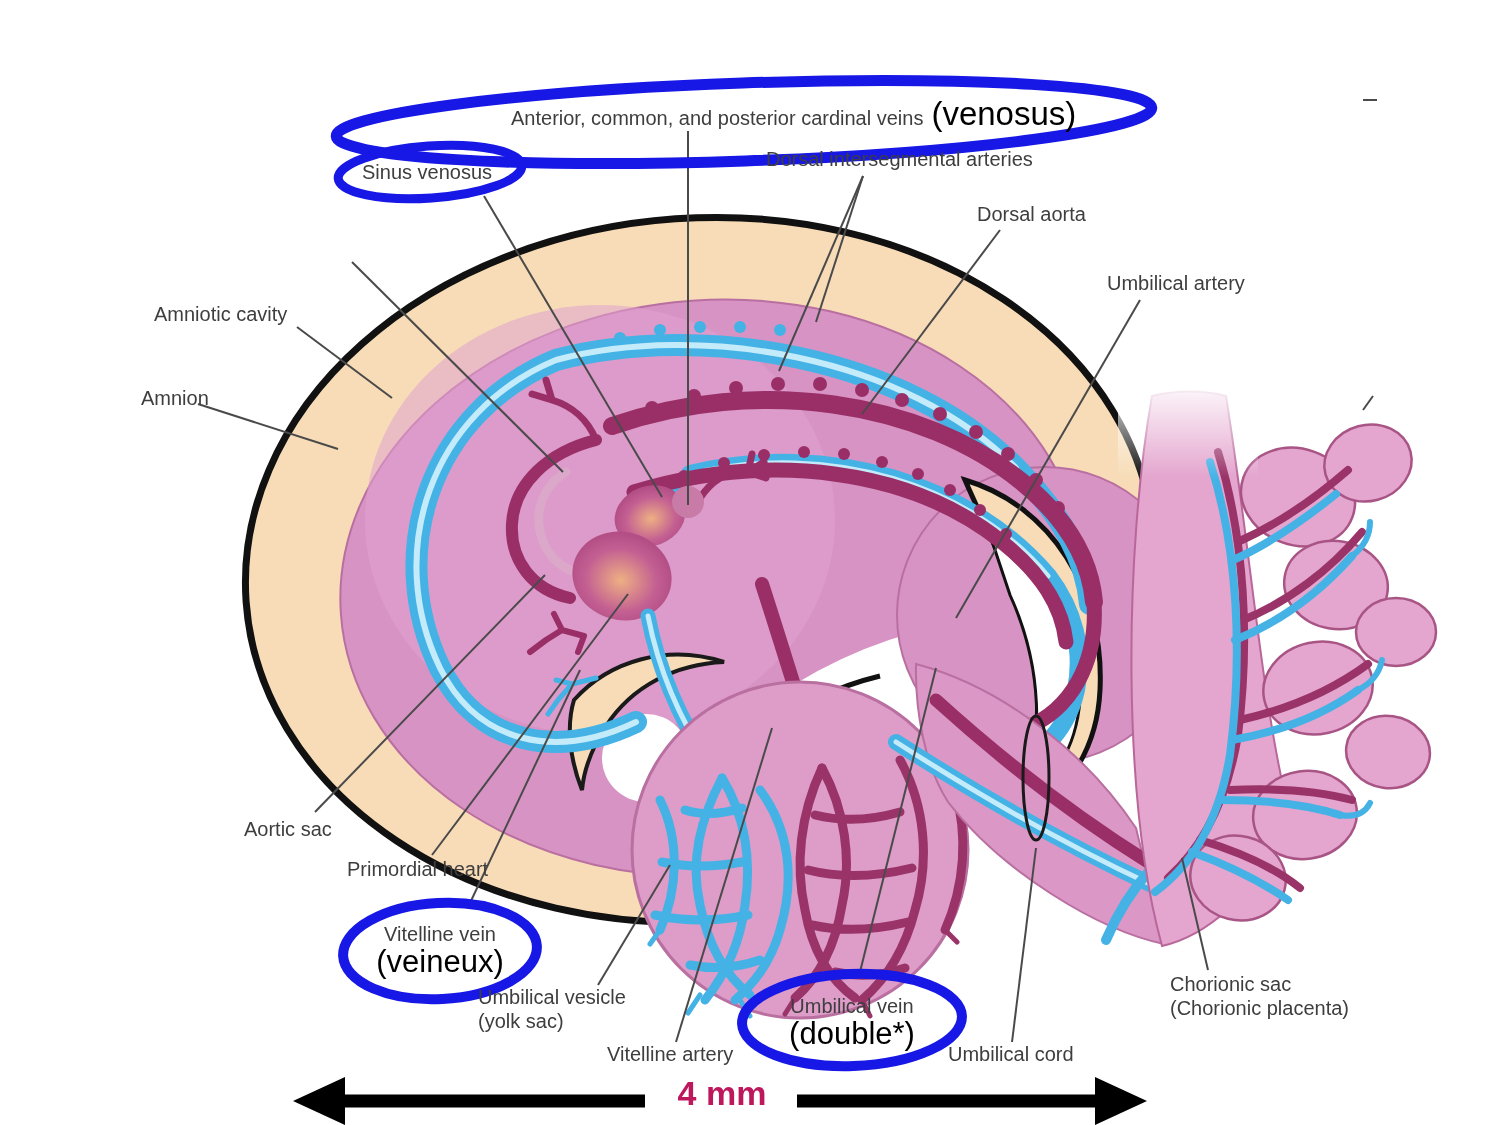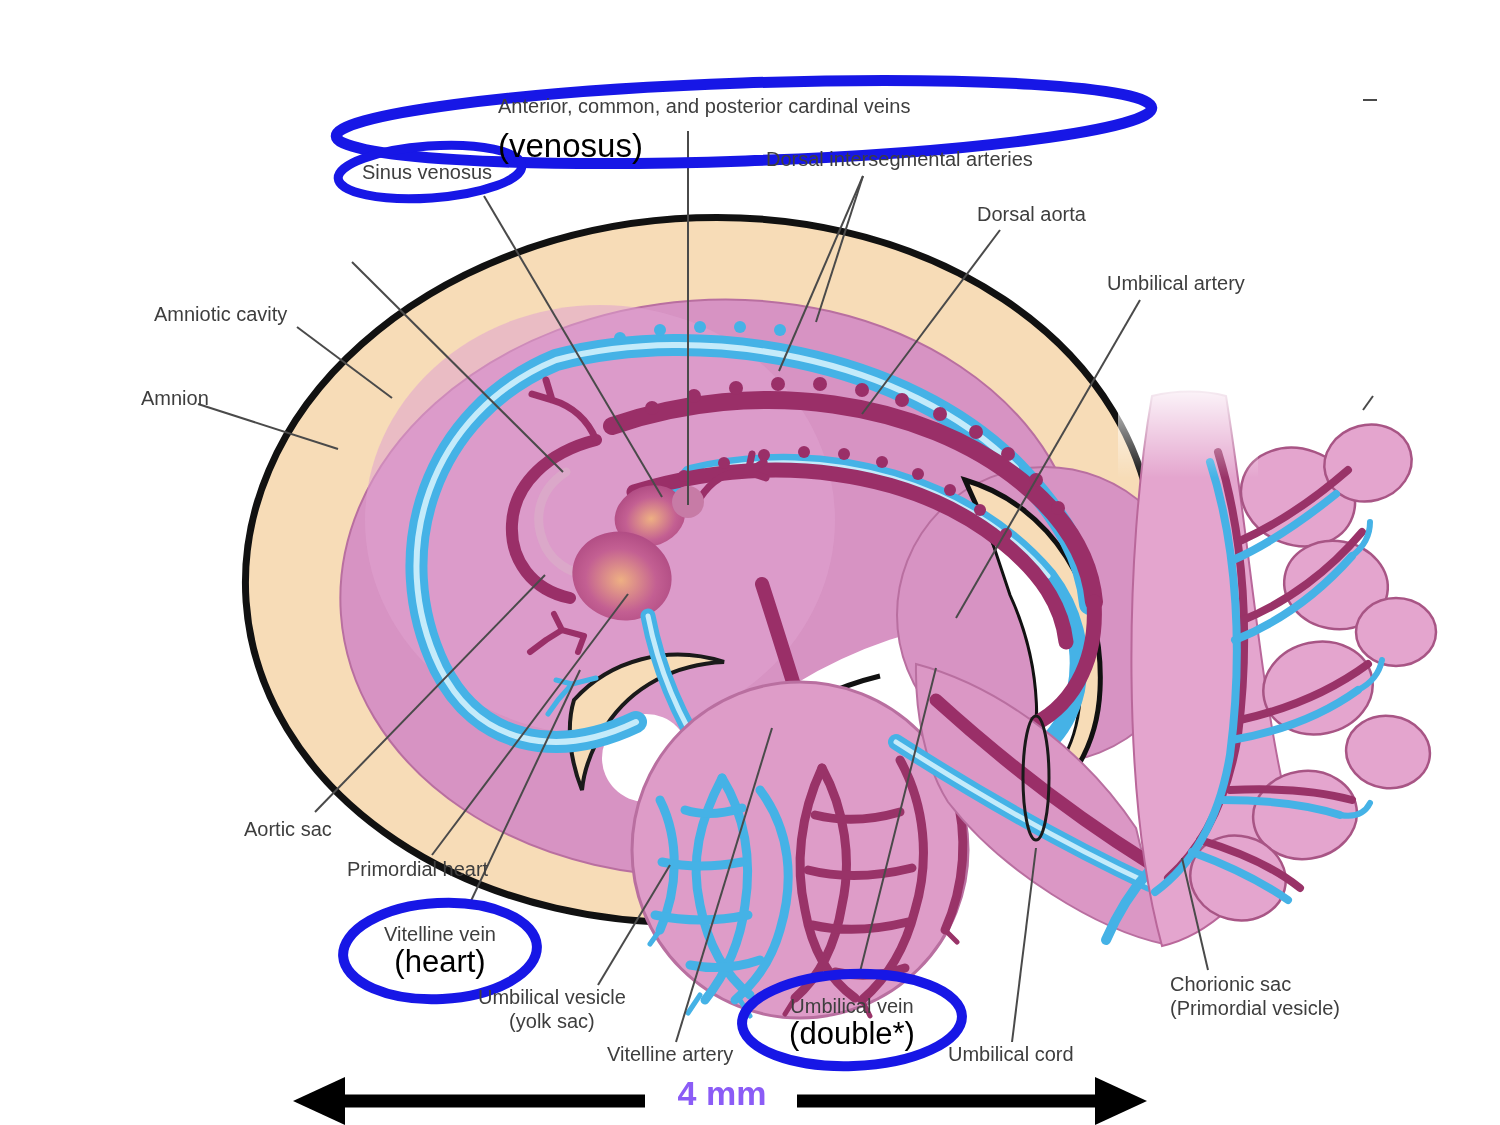--- a/index.html
+++ b/index.html
@@ -10,21 +10,21 @@
   .lbl .l2{display:block;}
   .title{position:absolute;left:368px;top:0px;width:1132px;text-align:center;color:#000;
          white-space:nowrap;}
   .title .main{font-size:73px;letter-spacing:-1px;}
   .title .sub{font-size:41px;margin-left:14px;}
   .circled-block{text-align:center;}
   .circled-block .big{display:block;font-size:31px;color:#000;line-height:1.05;}
   .row{display:flex;align-items:baseline;gap:8px;}
   .row .big{font-size:33px;color:#000;}
   .scale-label{position:absolute;left:652px;top:1074px;width:140px;text-align:center;
-               font-weight:bold;font-size:34px;color:#8b5cf6;}
+               font-weight:bold;font-size:34px;color:#be185d;}
 </style>
 </head>
 <body>
 
 <div class="stage">
 
   <svg class="art" viewBox="0 0 1500 1125">
     <defs>
       <radialGradient id="hg" cx="50%" cy="55%" r="65%">
         <stop offset="0%" stop-color="#eeb083"></stop>
@@ -220,21 +220,21 @@
 
     <g stroke="#000" fill="#000">
       <line x1="343" y1="1101" x2="645" y2="1101" stroke-width="13"></line>
       <line x1="797" y1="1101" x2="1097" y2="1101" stroke-width="13"></line>
       <polygon points="293,1101 345,1077 345,1125" stroke="none"></polygon>
       <polygon points="1147,1101 1095,1077 1095,1125" stroke="none"></polygon>
     </g>
   </svg>
 
 
-  <div class="lbl row" style="left:498px;top:94px;flex-direction:column;">
+  <div class="lbl row" style="left:511px;top:94px;">
     <span>Anterior, common, and posterior cardinal veins</span>
     <span class="big">(venosus)</span>
   </div>
 
   <div class="lbl" style="left:362px;top:160px;">Sinus venosus</div>
 
   <div class="lbl" style="left:766px;top:147px;">Dorsal intersegmental arteries</div>
 
 
   <div class="lbl" style="left:977px;top:202px;">Dorsal aorta</div>
@@ -244,37 +244,37 @@
   <div class="lbl" style="left:154px;top:302px;">Amniotic cavity</div>
 
   <div class="lbl" style="left:119px;top:386px;margin-left:22px;">Amnion</div>
 
   <div class="lbl" style="left:244px;top:817px;">Aortic sac</div>
 
   <div class="lbl" style="left:347px;top:857px;">Primordial heart</div>
 
   <div class="lbl circled-block" style="left:340px;top:922px;width:200px;">
     <span>Vitelline vein</span>
-    <span class="big">(heart)</span>
-  </div>
-
-  <div class="lbl" style="left:478px;top:985px;text-align:center;">
+    <span class="big">(veineux)</span>
+  </div>
+
+  <div class="lbl" style="left:478px;top:985px;">
     <span>Umbilical vesicle</span>
     <span class="l2">(yolk sac)</span>
   </div>
 
   <div class="lbl" style="left:607px;top:1042px;">Vitelline artery</div>
 
   <div class="lbl circled-block" style="left:740px;top:994px;width:224px;">
     <span>Umbilical vein</span>
     <span class="big">(double*)</span>
   </div>
 
   <div class="lbl" style="left:948px;top:1042px;">Umbilical cord</div>
 
   <div class="lbl" style="left:1170px;top:972px;">
     <span>Chorionic sac</span>
-    <span class="l2">(Primordial vesicle)</span>
+    <span class="l2">(Chorionic placenta)</span>
   </div>
 
   <div class="scale-label">4 mm</div>
 
 </div>
 
 </body></html>

